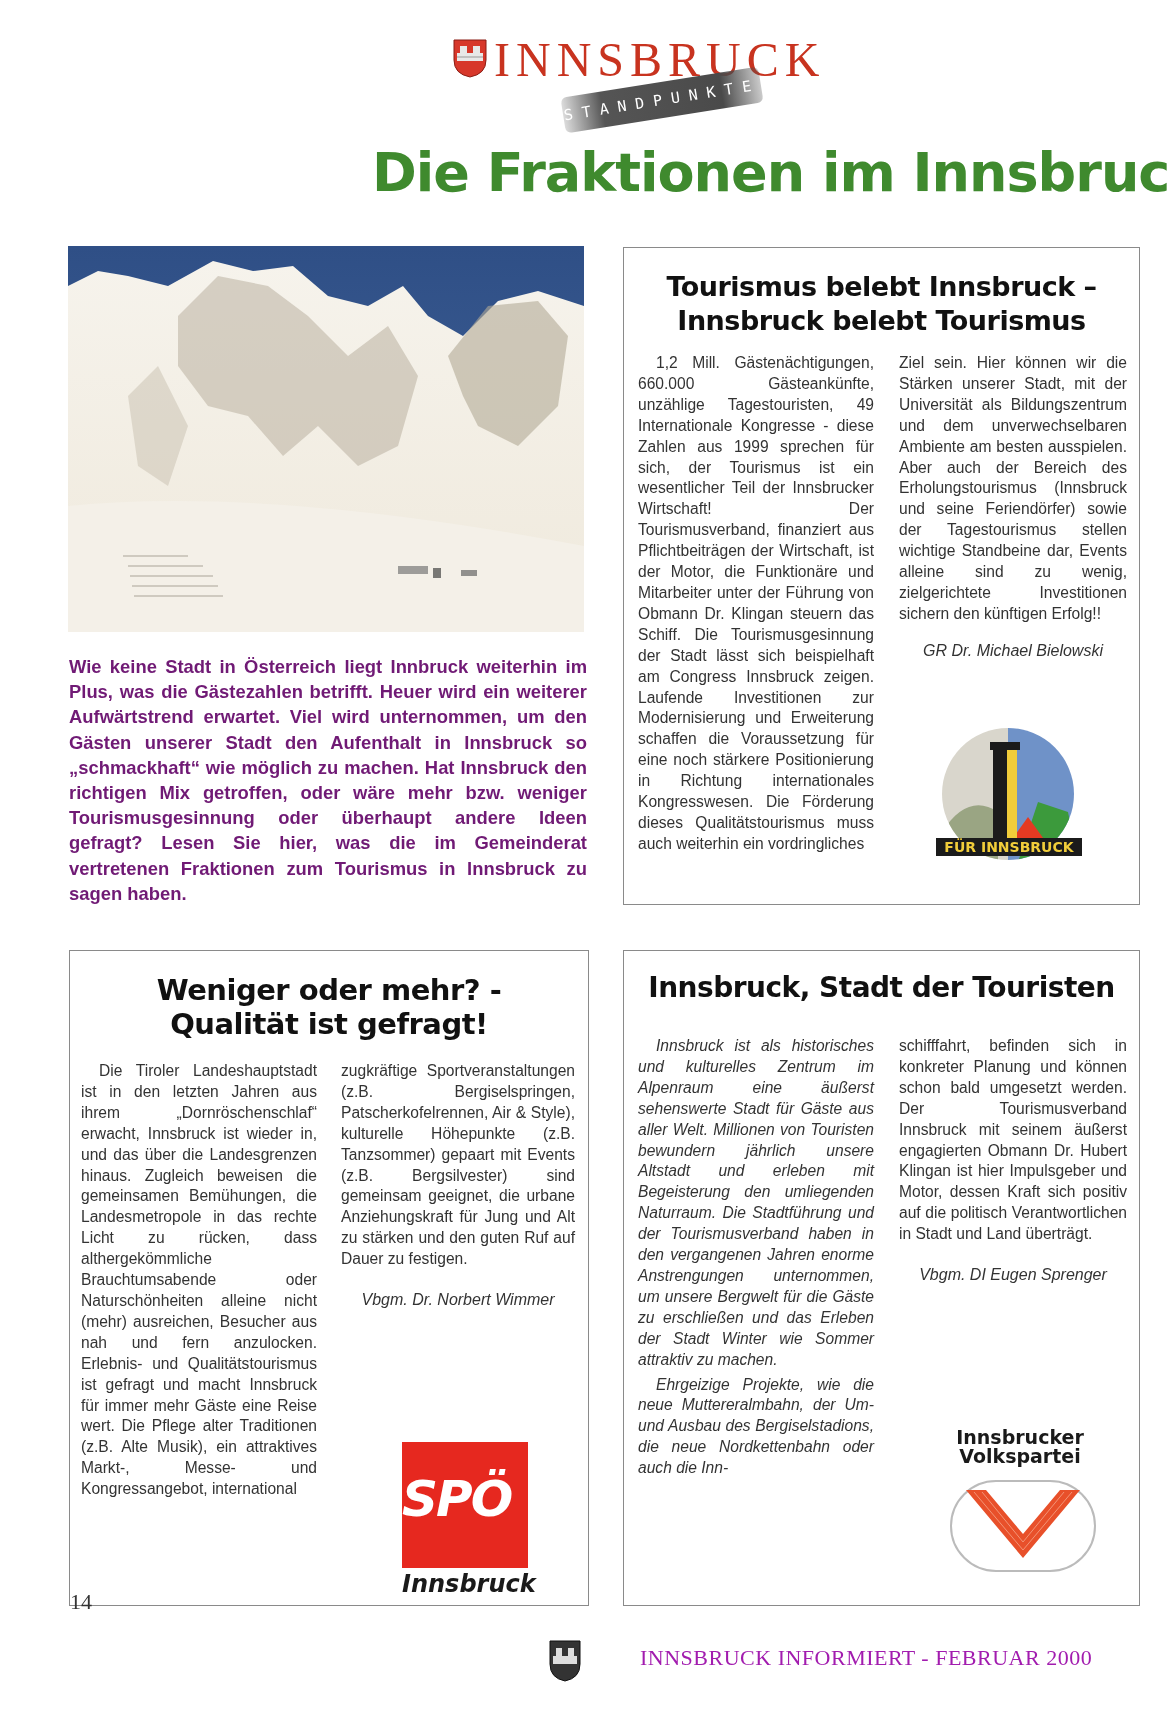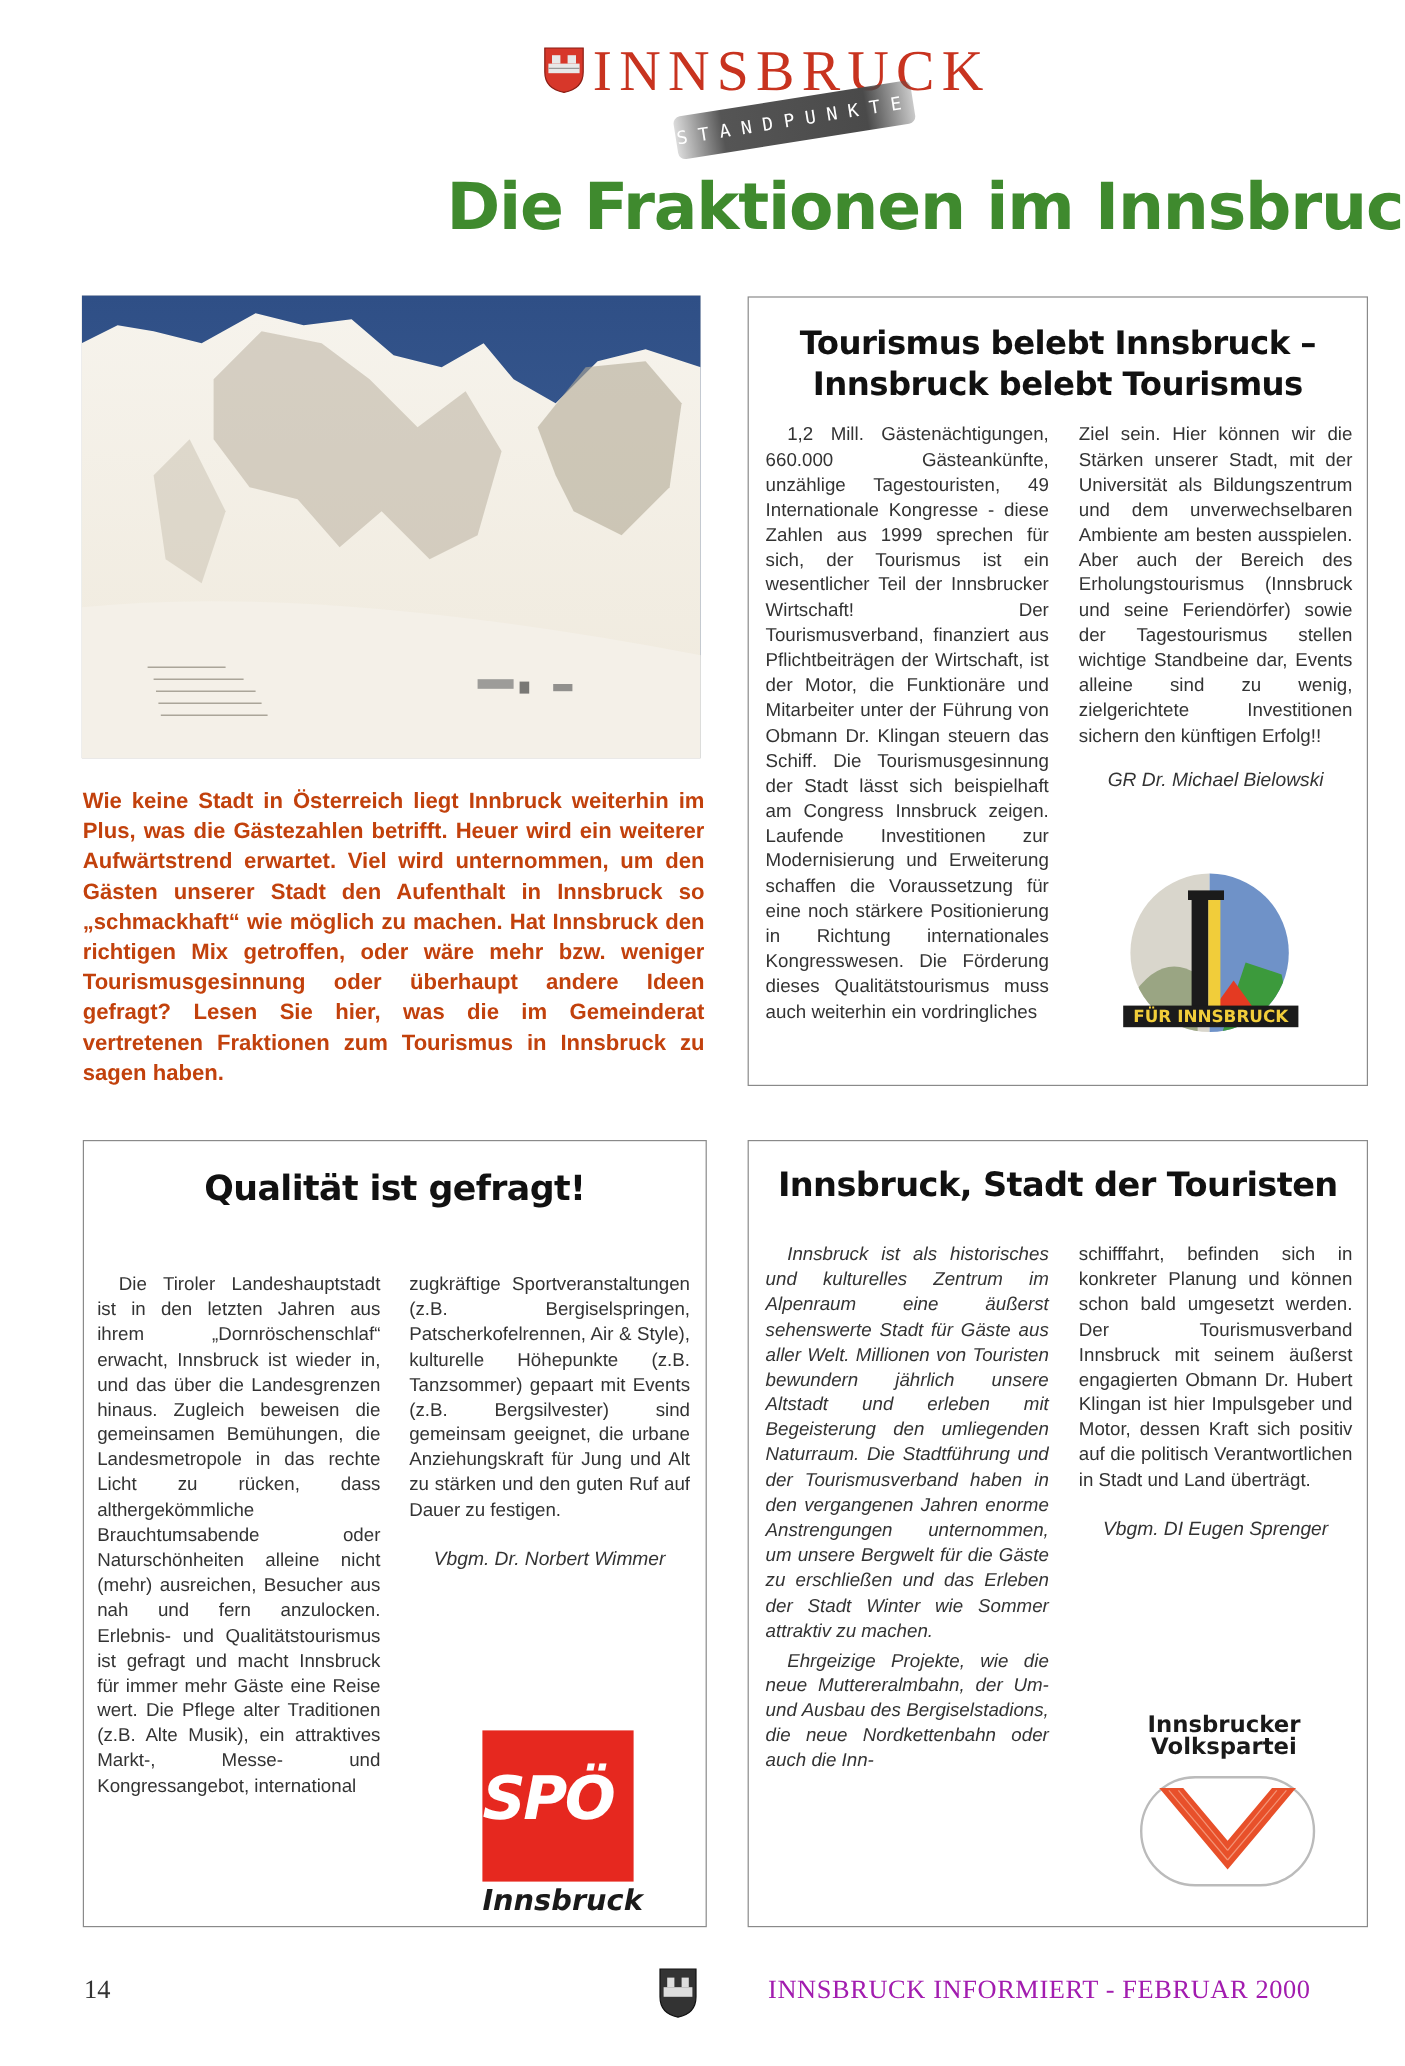--- a/index.html
+++ b/index.html
@@ -10,21 +10,21 @@
   .masthead { left: 452px; top: 32px; width: 340px; height: 90px; }
   .crest { position: absolute; left: 0; top: 6px; width: 36px; height: 40px; }
   .brand { position: absolute; left: 42px; top: 0px; font-family: "Liberation Serif", serif; font-size: 48px; letter-spacing: 6px; color: #c8331f; line-height: 56px; }
   .standpunkte { position: absolute; left: 110px; top: 50px; width: 200px; height: 36px; background: linear-gradient(90deg, rgba(80,80,80,0.2), #555 20%, #4a4a4a 80%, rgba(80,80,80,0.3)); transform: rotate(-9deg); color: #fff; font-family: "DejaVu Sans Mono", monospace; font-size: 15px; letter-spacing: 9px; line-height: 36px; text-align: center; border-radius: 6px; }
 
   .main-title { left: 372px; top: 140px; font-family: "DejaVu Sans", sans-serif; font-weight: bold; font-size: 54px; color: #3f8a2e; white-space: nowrap; letter-spacing: -1px; line-height: 66px; }
 
   
   .photo { left: 68px; top: 246px; width: 516px; height: 386px; overflow: hidden; background: #f1ede4; }
 
-  .intro { left: 69px; top: 654px; width: 518px; font-size: 18.4px; line-height: 25.2px; font-weight: bold; color: #c2410c; text-align: justify; }
+  .intro { left: 69px; top: 654px; width: 518px; font-size: 18.4px; line-height: 25.2px; font-weight: bold; color: #701a75; text-align: justify; }
 
   
   .box { border: 1.5px solid #8a8a8a; background: #fff; }
   .box1 { left: 623px; top: 247px; width: 515px; height: 656px; }
   .box2 { left: 69px; top: 950px; width: 518px; height: 654px; }
   .box3 { left: 623px; top: 950px; width: 515px; height: 654px; }
 
   .box-title { position: absolute; left: 0; right: 0; text-align: center; font-family: "DejaVu Sans", sans-serif; font-weight: bold; color: #111; line-height: 34px; letter-spacing: -0.5px; }
 
   .col { position: absolute; font-size: 15.6px; line-height: 20.9px; color: #333; text-align: justify; hyphens: manual; }
@@ -35,21 +35,21 @@
   
   .fi-logo { left: 928px; top: 722px; width: 160px; height: 140px; }
   .spo-logo { left: 402px; top: 1442px; width: 130px; height: 158px; }
   .spo-red { position: absolute; left: 0; top: 0; width: 126px; height: 126px; background: #e6281f; }
   .spo-text { position: absolute; left: 0; top: 28px; width: 126px; text-align: left; font-family: "DejaVu Sans", sans-serif; font-weight: bold; font-style: italic; font-size: 50px; color: #fff; letter-spacing: -2px; }
   .spo-city { position: absolute; left: 0; top: 128px; width: 126px; text-align: center; font-family: "DejaVu Sans", sans-serif; font-weight: bold; font-style: italic; font-size: 24px; color: #1a1a1a; }
   .vp-logo { left: 940px; top: 1428px; width: 160px; height: 150px; }
   .vp-name { position: absolute; left: 0; top: 0; width: 160px; text-align: center; font-family: "DejaVu Sans", sans-serif; font-weight: bold; font-size: 19px; line-height: 19px; color: #1a1a1a; }
 
   
-  .footer-page { left: 70px; top: 1645px; font-family: "Liberation Serif", serif; font-size: 22px; color: #333; }
+  .footer-page { left: 70px; top: 1589px; font-family: "Liberation Serif", serif; font-size: 22px; color: #333; }
   .footer-crest { left: 549px; top: 1640px; width: 32px; height: 42px; }
   .footer-mag { left: 640px; top: 1645px; font-family: "Liberation Serif", serif; font-size: 22px; color: #a21caf; letter-spacing: 0.5px; }
 </style>
 </head>
 <body>
 
 <div class="abs masthead">
   <svg class="crest" viewBox="0 0 36 40">
     <path d="M2 2 H34 V22 Q34 36 18 39 Q2 36 2 22 Z" fill="#d7372a" stroke="#8a1d14" stroke-width="1"></path>
     <rect x="5" y="15" width="26" height="8" fill="#e8e8e8"></rect>
@@ -125,20 +125,21 @@
       <rect x="79" y="25" width="10" height="95" fill="#f1cd3a"></rect>
       <rect x="62" y="20" width="30" height="8" fill="#1b1b1b"></rect>
     </g>
     <rect x="8" y="116" width="146" height="18" fill="#1b1b1b"></rect>
     <text x="81" y="130" text-anchor="middle" font-family="DejaVu Sans, sans-serif" font-weight="bold" font-size="14" fill="#f1cd3a">FÜR INNSBRUCK</text>
   </svg>
 </div>
 
 <div class="abs box box2">
   <div class="box-title" style="top:22px; font-size:29px;">
+    <div>Weniger oder mehr? -</div>
     <div>Qualität ist gefragt!</div>
   </div>
   <div class="col" style="left:11px; top:110px; width:236px;">
     <p>Die Tiroler Landeshauptstadt ist in den letzten Jahren aus ihrem „Dornröschenschlaf“ erwacht, Innsbruck ist wieder in, und das über die Landesgrenzen hinaus. Zugleich beweisen die gemeinsamen Bemühungen, die Landesmetropole in das rechte Licht zu rücken, dass althergekömmliche Brauchtumsabende oder Naturschönheiten alleine nicht (mehr) ausreichen, Besucher aus nah und fern anzulocken. Erlebnis- und Qualitätstourismus ist gefragt und macht Innsbruck für immer mehr Gäste eine Reise wert. Die Pflege alter Traditionen (z.B. Alte Musik), ein attraktives Markt-, Messe- und Kongressangebot, international</p>
   </div>
   <div class="col" style="left:271px; top:110px; width:234px;">
     <p class="noindent">zugkräftige Sportveranstaltungen (z.B. Bergiselspringen, Patscherkofelrennen, Air &amp; Style), kulturelle Höhepunkte (z.B. Tanzsommer) gepaart mit Events (z.B. Bergsilvester) sind gemeinsam geeignet, die urbane Anziehungskraft für Jung und Alt zu stärken und den guten Ruf auf Dauer zu festigen.</p>
     <div class="sig" style="margin-top:20px;">Vbgm. Dr. Norbert Wimmer</div>
   </div>
 </div>

